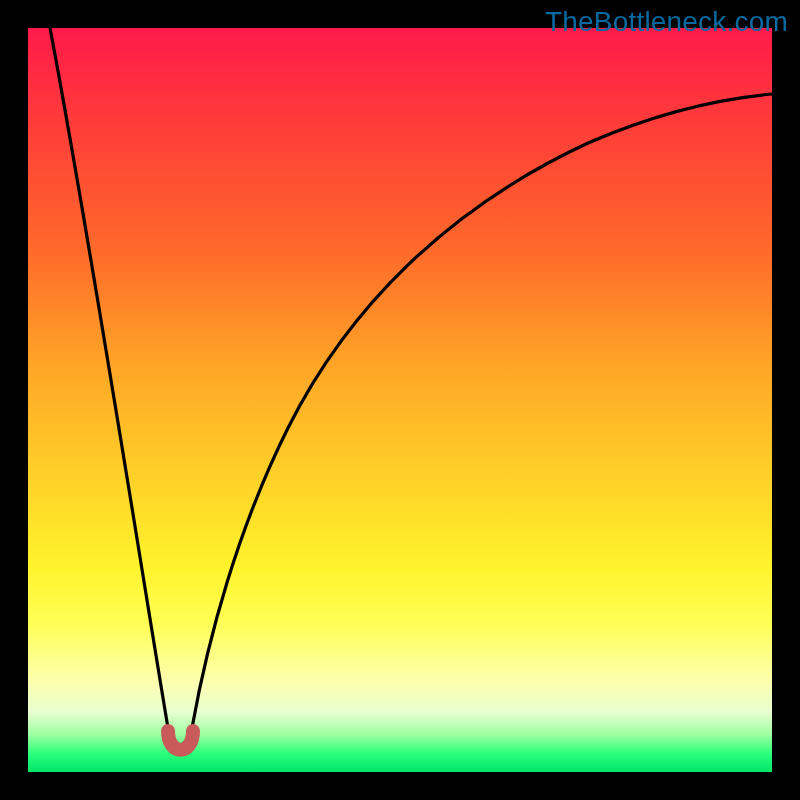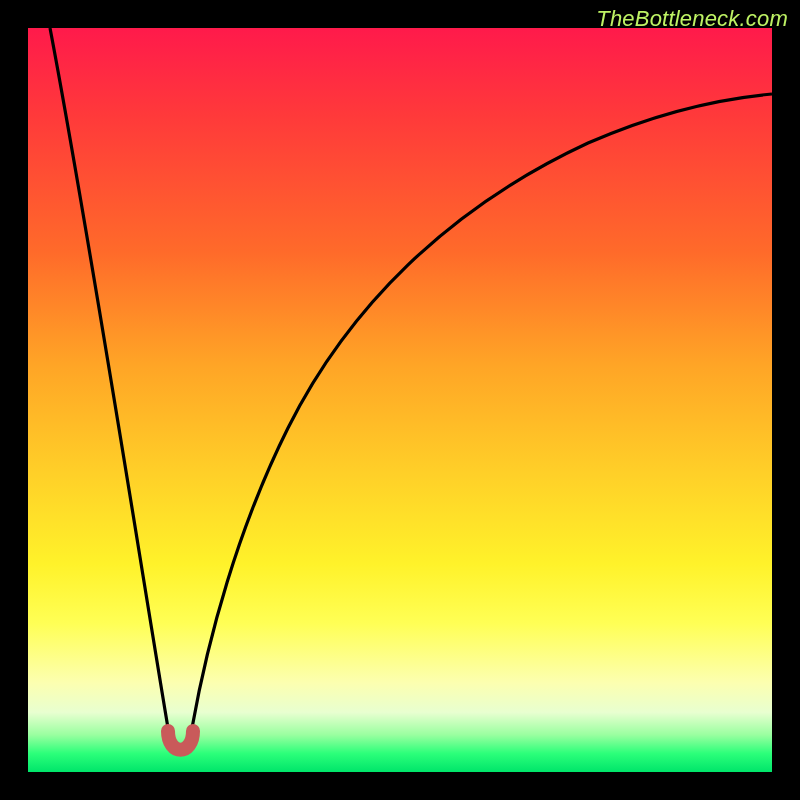--- a/index.html
+++ b/index.html
@@ -40,26 +40,25 @@
       #e8ffd0 92%,
       #9affa0 95%,
       #2cff7a 97.5%,
       #00e56a 100%
     );
   }
   .watermark {
     position: absolute;
     top: 6px;
     right: 12px;
-    color: #bef264;
-    font-size: 22px;
+    color: #0369a1;
+    font-size: 28px;
     font-weight: 500;
     letter-spacing: 0.2px;
     user-select: none;
-    font-style: italic;
   }
   svg.curve {
     position: absolute;
     inset: 0;
   }
 </style>
 </head>
 <body>
 
 <div class="frame">

